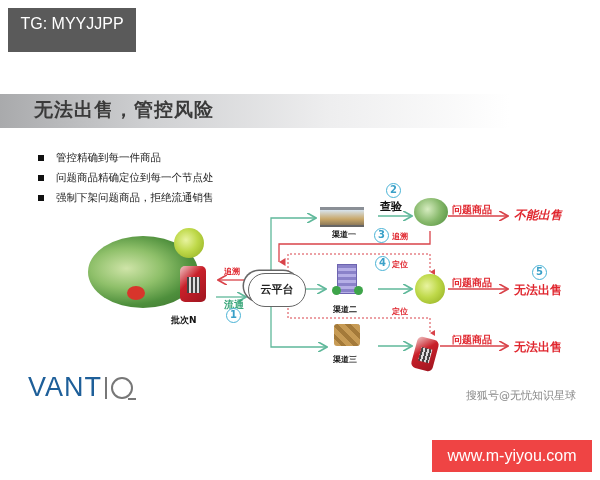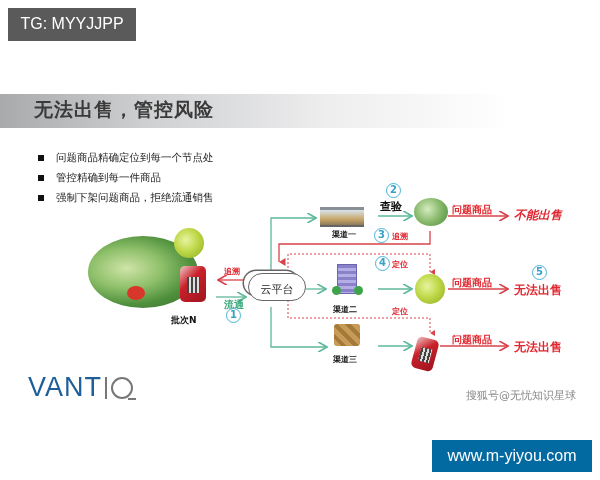--- a/index.html
+++ b/index.html
@@ -1,26 +1,26 @@
 <!DOCTYPE html>
 <html><head>
   <meta charset="utf-8">
   <style>
     * { box-sizing: border-box; margin: 0; padding: 0; }
     html, body { width: 600px; height: 480px; background: #ffffff; overflow: hidden; }
     body { position: relative; font-family: "DejaVu Sans", sans-serif; color: #222; }
 
     .tg-badge {
-      position: absolute; left: 8px; top: 8px; width: 128px; height: 33px;
+      position: absolute; left: 8px; top: 8px; width: 128px; height: 44px;
       background: #5a5a5a; color: #fff; font-family: "Liberation Sans", sans-serif;
       font-size: 16px; line-height: 32px; text-align: center;
     }
     .url-badge {
       position: absolute; left: 432px; top: 440px; width: 160px; height: 32px;
-      background: #0369a1; color: #fff; font-family: "Liberation Sans", sans-serif;
+      background: #ef4444; color: #fff; font-family: "Liberation Sans", sans-serif;
       font-size: 16px; line-height: 32px; text-align: center;
     }
 
     .title-band {
       position: absolute; left: 0; top: 94px; width: 600px; height: 34px;
       background: linear-gradient(to right, #a9aaac 0%, #cfd0d2 25%, #eeeeef 55%, #ffffff 85%);
     }
     .title-text {
       position: absolute; left: 34px; top: 97px; font-size: 19px; font-weight: bold;
       color: #3a3a3a; letter-spacing: 1px;
@@ -36,23 +36,23 @@
     .red { color: #e0262e; }
     .green { color: #3aa77a; }
     .blk { color: #111; }
     .circ {
       position: absolute; width: 15px; height: 15px; border: 1.5px solid #4ab3d6;
       border-radius: 50%; color: #3aa0c8; font-size: 10px; font-weight: bold;
       text-align: center; line-height: 12px; background: #fff;
     }
 
     .cloud {
-      position: absolute; left: 248px; top: 273px; width: 58px; height: 28px;
+      position: absolute; left: 248px; top: 273px; width: 58px; height: 34px;
       background: #fff; border: 1.5px solid #666; border-radius: 20px;
-      font-size: 11px; font-weight: normal; text-align: center; line-height: 31px;
+      font-size: 11px; font-weight: bold; text-align: center; line-height: 31px;
       box-shadow: -6px -4px 0 -2px #fff, -6px -4px 0 -0.5px #666;
     }
 
     .veg-blob {
       position: absolute; left: 88px; top: 236px; width: 110px; height: 72px;
       border-radius: 50%;
       background: radial-gradient(ellipse at 35% 45%, #cfe4a8 0%, #8fc06a 35%, #4e8f3c 65%, #3b6e2e 100%);
     }
     .tomato { position: absolute; left: 127px; top: 286px; width: 18px; height: 14px; border-radius: 50%; background: #d8352b; }
     .lime {
@@ -96,25 +96,25 @@
 <body>
 
 <div class="tg-badge">TG: MYYJJPP</div>
 
 <div class="title-band"></div>
 <div class="title-text">无法出售，管控风险</div>
 
 <div class="bullets">
   <div class="bullet">
     <span class="sq"></span>
-    <span>问题商品精确定位到每一个节点处</span>
+    <span>管控精确到每一件商品</span>
   </div>
   <div class="bullet">
     <span class="sq"></span>
-    <span>管控精确到每一件商品</span>
+    <span>问题商品精确定位到每一个节点处</span>
   </div>
   <div class="bullet">
     <span class="sq"></span>
     <span>强制下架问题商品，拒绝流通销售</span>
   </div>
 </div>
 
 <div class="diagram">
   <svg width="600" height="480" style="position:absolute;left:0;top:0">
     <defs>

